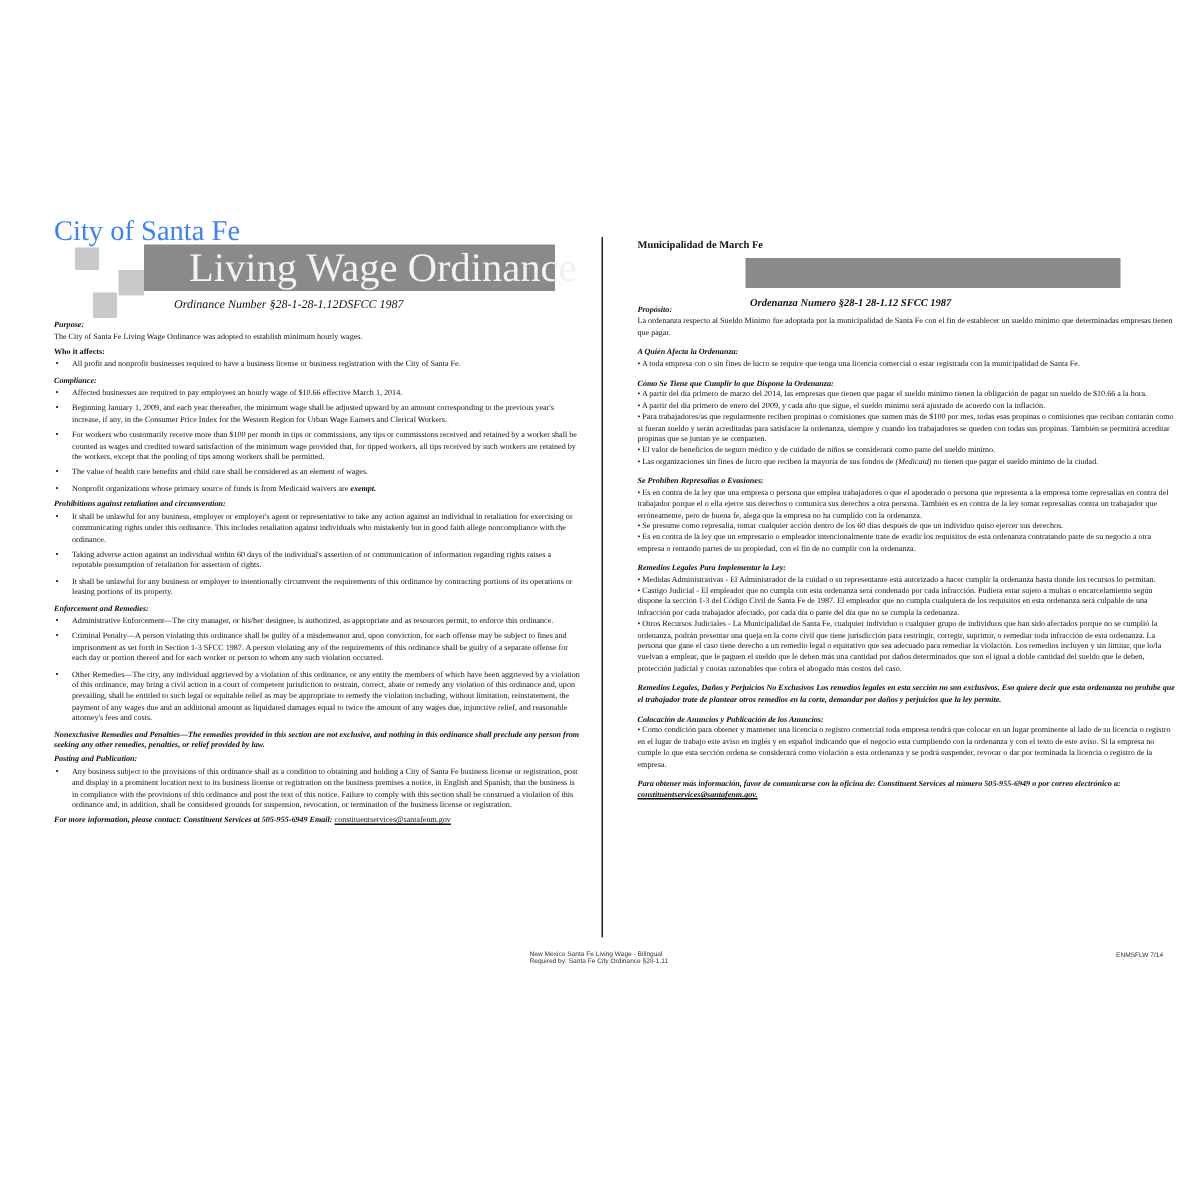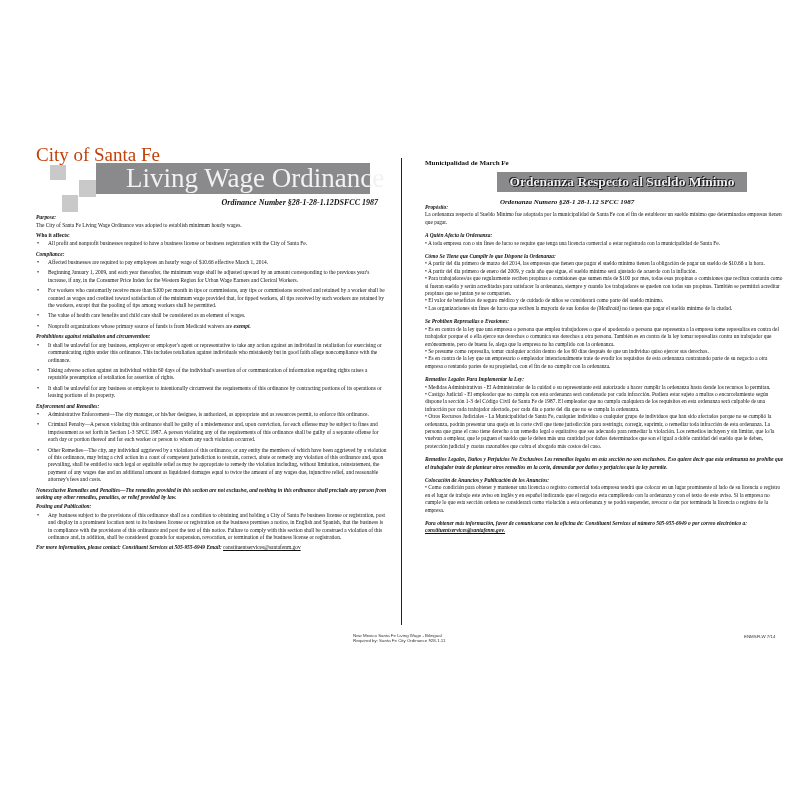--- a/index.html
+++ b/index.html
@@ -1,22 +1,22 @@
 <!DOCTYPE html>
 <html><head>
   <meta charset="utf-8">
   <style>
     html, body { margin: 0; padding: 0; background: #ffffff; }
     body { width: 800px; height: 800px; position: relative; overflow: hidden; font-family: "Liberation Serif", serif; color: #111; }
     .poster { position: absolute; left: 0; top: 0; width: 800px; height: 800px; }
-    .city-title { position: absolute; left: 36px; top: 145px; font-size: 19px; line-height: 20px; color: #c2410c; font-family: "Liberation Serif", serif; }
+    .city-title { position: absolute; left: 36px; top: 145px; font-size: 19px; line-height: 20px; color: #3b82f6; font-family: "Liberation Serif", serif; }
     .blk { position: absolute; background: #c9c9c9; }
     .banner-en { position: absolute; left: 96px; top: 163px; width: 274px; height: 31px; background: #8a8a8c; }
     .banner-en-text { position: absolute; left: 126px; top: 163px; width: 244px; height: 31px; line-height: 31px; font-size: 27px; color: #f2f2f2; text-align: right; font-family: "Liberation Serif", serif; white-space: nowrap; }
-    .ord-num-en { position: absolute; left: 128px; top: 198px; width: 250px; text-align: right; font-size: 8px; font-weight: bold; font-style: italic; }
+    .ord-num-en { position: absolute; left: 116px; top: 198px; width: 250px; text-align: left; font-size: 8px; font-weight: normal; font-style: italic; }
 
     .body-en { position: absolute; left: 36px; top: 212px; width: 352px; font-size: 5.4px; line-height: 7.4px; }
     .body-en .h { font-weight: bold; font-style: italic; margin: 2px 0 1px 0; }
     .body-en .h.plain { font-style: normal; }
     .body-en p { margin: 0 0 2px 0; }
     .body-en ul { margin: 0; padding: 0; list-style: none; }
     .body-en li { position: relative; padding-left: 12px; margin: 0 0 3px 0; }
     .body-en li::before { content: "\2022"; position: absolute; left: 1px; top: 0; font-size: 6px; }
     .body-en .em { font-weight: bold; font-style: italic; }
     .body-en .link { text-decoration: underline; font-weight: normal; font-style: normal; }
@@ -93,21 +93,20 @@
       <li>Any business subject to the provisions of this ordinance shall as a condition to obtaining and holding a City of Santa Fe business license or registration, post and display in a prominent location next to its business license or registration on the business premises a notice, in English and Spanish, that the business is in compliance with the provisions of this ordinance and post the text of this notice.  Failure to comply with this section shall be construed a violation of this ordinance and, in addition, shall be considered grounds for suspension, revocation, or termination of the business license or registration.</li>
     </ul>
 
     <div class="h"><span>For more information, please contact: Constituent Services at 505-955-6949 Email: </span><span class="link">constituentservices@santafenm.gov</span></div>
   </div>
 
   <div class="divider"></div>
 
   <div class="muni-title">Municipalidad de March Fe</div>
   <div class="banner-es"></div>
-  <div class="banner-es-text">Ordenanza Respecto al Sueldo Mínimo</div>
   <div class="ord-num-es">Ordenanza Numero §28-1 28-1.12 SFCC 1987</div>
 
   <div class="body-es">
     <div class="h">Propósito:</div>
     <p>La ordenanza respecto al Sueldo Mínimo fue adoptada por la municipalidad de Santa Fe con el fin de establecer un sueldo mínimo que determinadas empresas tienen que pagar.</p>
     <div class="gap"></div>
 
     <div class="h">A Quién Afecta la Ordenanza:</div>
     <p>• A toda empresa con o sin fines de lucro se require que tenga una licencia comercial o estar registrada con la municipalidad de Santa Fe.</p>
     <div class="gap"></div>

